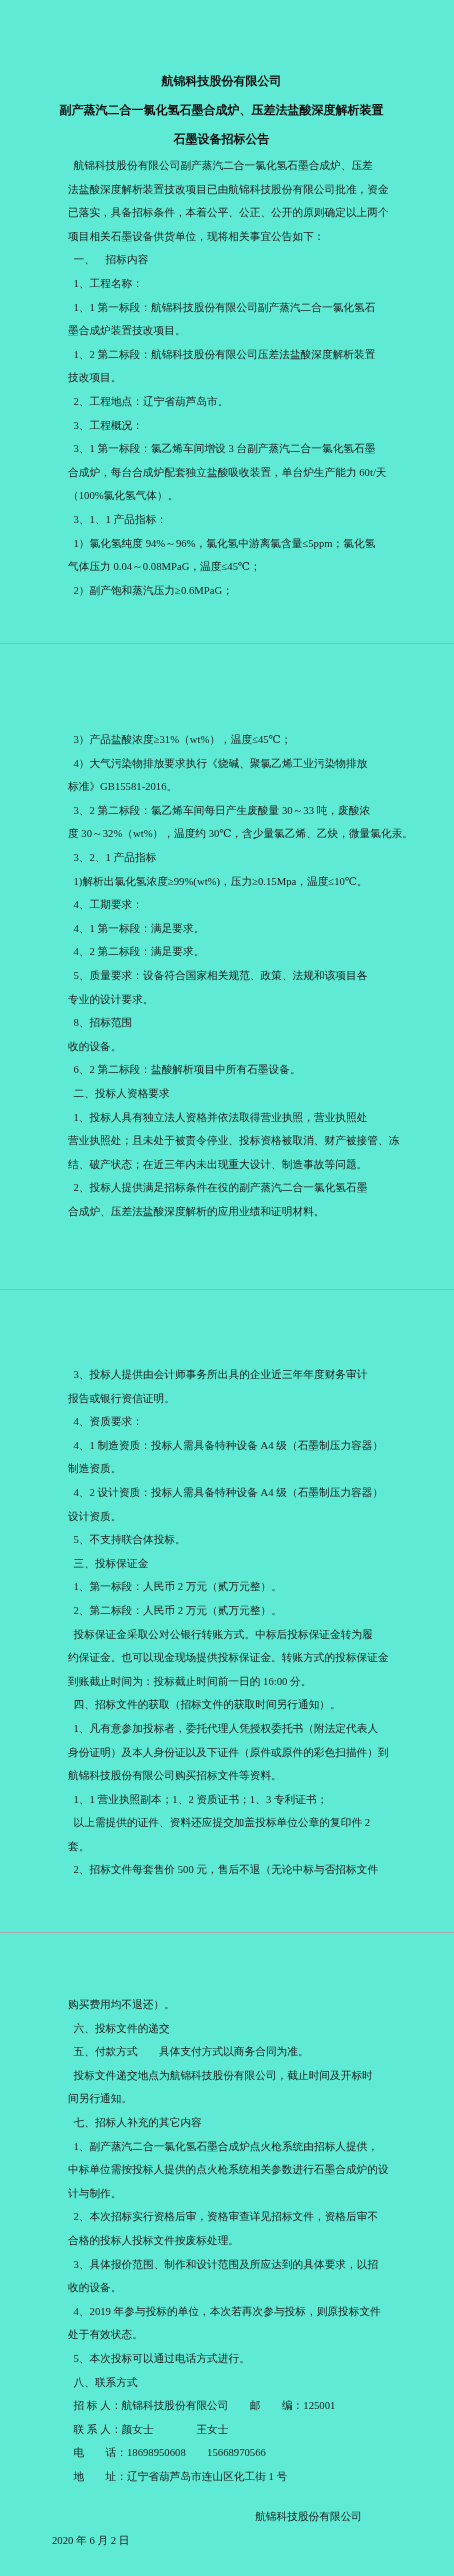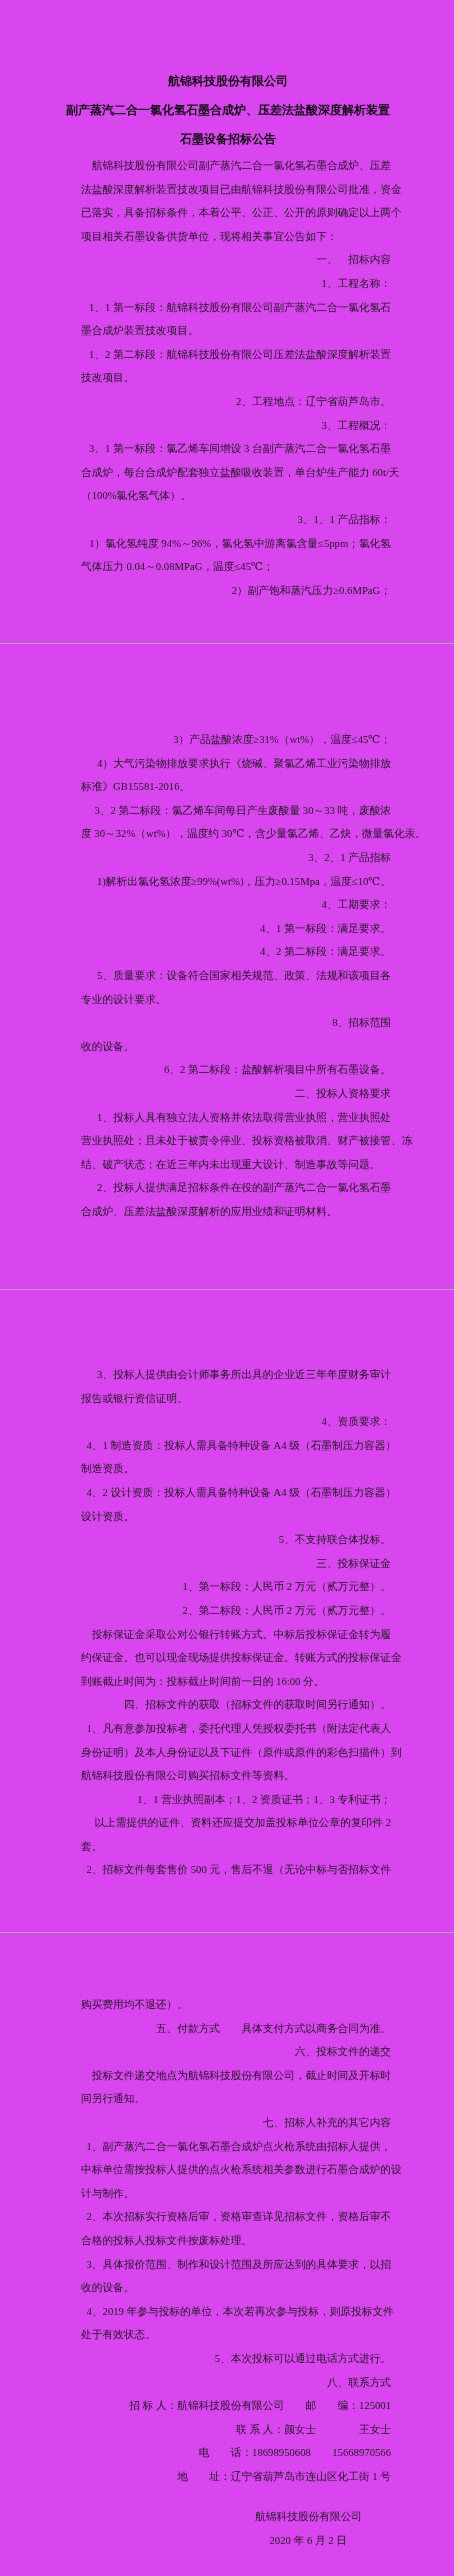--- a/index.html
+++ b/index.html
@@ -11,23 +11,23 @@
     width: 455px;
     height: 2576px;
     background: #ffffff;
     color: #1b1b1b;
     font-family: "Liberation Serif", "DejaVu Serif", serif;
     overflow: hidden;
   }
   .page {
     box-sizing: border-box;
     overflow: hidden;
-    padding-left: 65px;
+    padding-left: 52px;
     padding-right: 64px;
-    background: #d946ef;
+    background: #5eead4;
   }
   .page + .page {
     border-top: 1.4px solid #ababab;
   }
   #page-1 { height: 643px; padding-top: 67px; }
   #page-2 { height: 646px; padding-top: 84px; }
   #page-3 { height: 643px; padding-top: 73px; }
   #page-4 { height: 716px; padding-top: 60px; }
 
   .ln {
@@ -36,24 +36,24 @@
     white-space: pre;
     color: #1b1b1b;
   }
   .ln.title {
     font-size: 12px;
     line-height: 29px;
     font-weight: bold;
     text-align: center;
     color: #111111;
   }
-  .ln.indent { padding-left: 21.5px; text-align: right; }
+  .ln.indent { padding-left: 21.5px; }
   .ln.body   { padding-left: 0; margin-left: 16px; }
   .ln.sign   { text-align: right; padding-right: 29px; }
-  .ln.date   { text-align: right; padding-right: 44px; }
+  .ln.date   { text-align: left; padding-right: 44px; }
   .ln.gap    { height: 17px; line-height: 17px; }
 </style>
 </head>
 <body>
 
 <div class="doc">
   <section class="page" id="page-1">
       <div class="ln title">航锦科技股份有限公司</div>
       <div class="ln title">副产蒸汽二合一氯化氢石墨合成炉、压差法盐酸深度解析装置</div>
       <div class="ln title">石墨设备招标公告</div>
@@ -119,22 +119,22 @@
       <div class="ln indent">1、凡有意参加投标者，委托代理人凭授权委托书（附法定代表人</div>
       <div class="ln body">身份证明）及本人身份证以及下证件（原件或原件的彩色扫描件）到</div>
       <div class="ln body">航锦科技股份有限公司购买招标文件等资料。</div>
       <div class="ln indent">1、1 营业执照副本；1、2 资质证书；1、3 专利证书；</div>
       <div class="ln indent">以上需提供的证件、资料还应提交加盖投标单位公章的复印件 2</div>
       <div class="ln body">套。</div>
       <div class="ln indent">2、招标文件每套售价 500 元，售后不退（无论中标与否招标文件</div>
     </section>
   <section class="page" id="page-4">
       <div class="ln body">购买费用均不退还）。</div>
+      <div class="ln indent">六、投标文件的递交</div>
       <div class="ln indent">五、付款方式　　具体支付方式以商务合同为准。</div>
-      <div class="ln indent">六、投标文件的递交</div>
       <div class="ln indent">投标文件递交地点为航锦科技股份有限公司，截止时间及开标时</div>
       <div class="ln body">间另行通知。</div>
       <div class="ln indent">七、招标人补充的其它内容</div>
       <div class="ln indent">1、副产蒸汽二合一氯化氢石墨合成炉点火枪系统由招标人提供，</div>
       <div class="ln body">中标单位需按投标人提供的点火枪系统相关参数进行石墨合成炉的设</div>
       <div class="ln body">计与制作。</div>
       <div class="ln indent">2、本次招标实行资格后审，资格审查详见招标文件，资格后审不</div>
       <div class="ln body">合格的投标人投标文件按废标处理。</div>
       <div class="ln indent">3、具体报价范围、制作和设计范围及所应达到的具体要求，以招</div>
       <div class="ln body">收的设备。</div>

